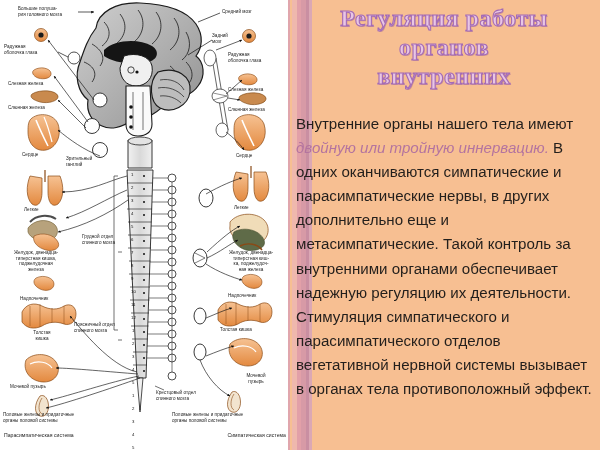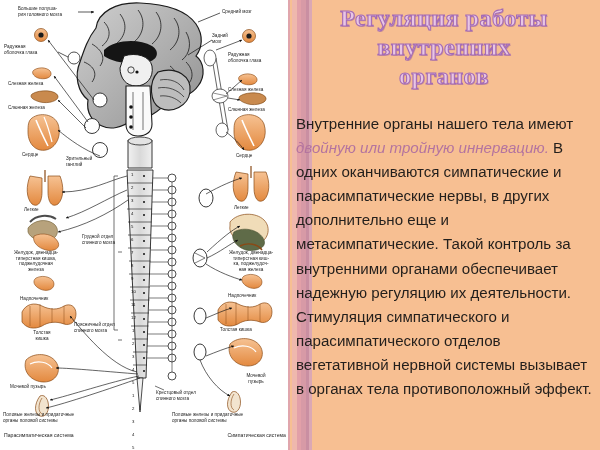--- a/index.html
+++ b/index.html
@@ -400,21 +400,21 @@
     <div id="stripes-host">
         <div class="stripe" style="left: 4px; width: 5px; background: rgb(239, 184, 173);"></div>
         <div class="stripe" style="left: 9px; width: 4px; background: rgb(226, 160, 168);"></div>
         <div class="stripe" style="left: 13px; width: 5px; background: rgb(215, 154, 166);"></div>
         <div class="stripe" style="left: 18px; width: 3px; background: rgb(201, 143, 162);"></div>
         <div class="stripe" style="left: 21px; width: 3px; background: rgb(219, 168, 180);"></div>
       </div>
 
     <div id="title">
         <div>Регуляция работы</div>
+        <div>органов</div>
         <div>внутренних</div>
-        <div>органов</div>
       </div>
 
     <div id="body">
       <span>Внутренние органы нашего тела имеют </span><span class="hl">двойную или тройную иннервацию.</span><span> В одних оканчиваются симпатические и парасимпатические нервы, в других дополнительно еще и метасимпатические. Такой контроль за внутренними органами обеспечивает надежную регуляцию их деятельности. Стимуляция симпатического и парасимпатического отделов вегетативной нервной системы вызывает в органах тела противоположный эффект.</span>
     </div>
   </div>
 </div>
 
 </body></html>

